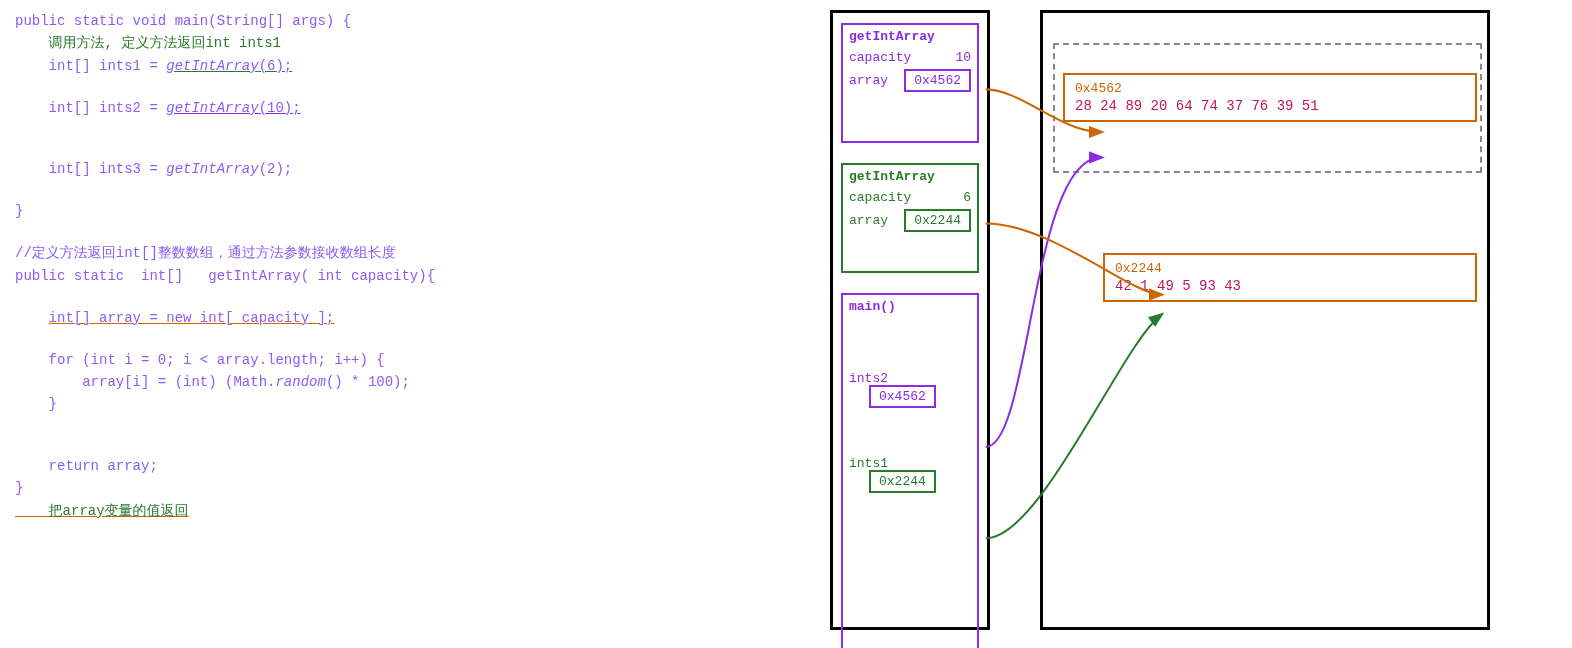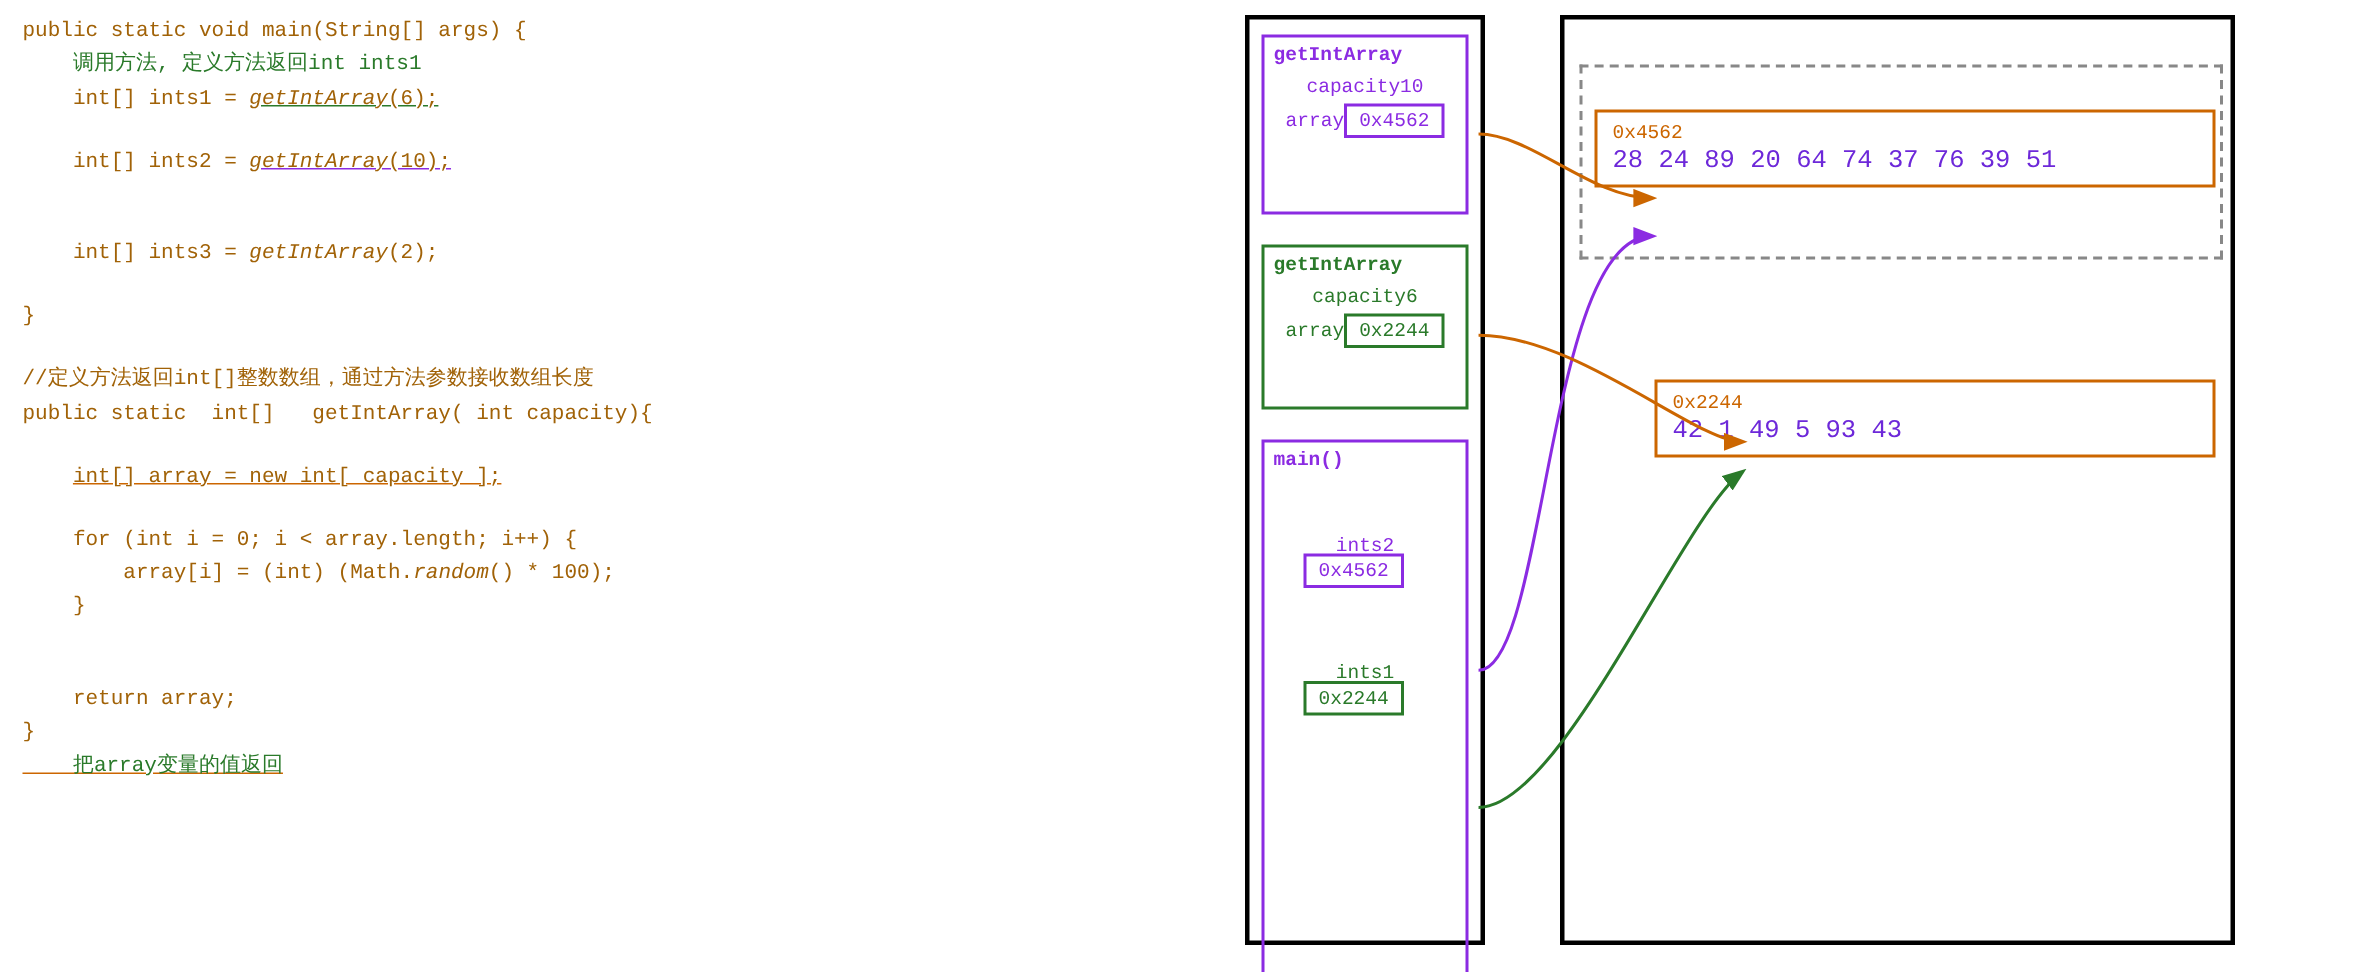--- a/index.html
+++ b/index.html
@@ -16,21 +16,21 @@
     
     .left-panel {
       width: 670px;
       padding: 10px 15px;
       flex-shrink: 0;
     }
 
     .code-line {
       line-height: 1.6;
       white-space: pre;
-      color: #a16207;
+      color: #8b5cf6;
     }
 
     .green { color: #2a7a2a; }
     .purple { color: #8B2BE2; }
     .orange { color: #cc6600; }
     .italic { font-style: italic; }
     .underline-green { text-decoration: underline; text-decoration-color: #2a7a2a; }
     .underline-purple { text-decoration: underline; text-decoration-color: #8B2BE2; }
     .underline-orange { text-decoration: underline; text-decoration-color: #cc6600; }
 
@@ -103,21 +103,21 @@
     }
 
     .frame-label {
       font-size: 13px;
       font-weight: bold;
       margin-bottom: 4px;
     }
 
     .frame-row {
       display: flex;
-      justify-content: center;
+      justify-content: space-between;
       align-items: center;
       padding: 2px 0;
       font-size: 13px;
     }
 
     .inner-box {
       border: 2px solid;
       padding: 2px 8px;
       font-size: 13px;
     }
@@ -150,22 +150,22 @@
       height: 130px;
     }
 
     .heap-addr {
       color: #cc6600;
       font-size: 13px;
       margin-bottom: 2px;
     }
 
     .heap-values {
-      color: #6d28d9;
-      font-size: 17px;
+      color: #be185d;
+      font-size: 14px;
       white-space: nowrap;
     }
 
     
     .arrows-svg {
       position: absolute;
       top: 0; left: 0;
       width: 100%;
       height: 100%;
       pointer-events: none;
@@ -228,21 +228,21 @@
       </div>
       <div class="frame-row">
         <span class="green">array</span>
         <span class="inner-box green ints1-inner-box">0x2244</span>
       </div>
     </div>
 
     <div class="frame-box frame-main">
       <div class="frame-label purple">main()</div>
 
-      <div style="margin-top: 40px;">
+      <div style="margin-top: 55px;">
         <div class="frame-row">
           <span class="purple">ints2</span>
         </div>
         <div style="margin-left: 20px;">
           <span class="inner-box purple ints2-inner-box">0x4562</span>
         </div>
       </div>
 
       <div style="margin-top: 50px;">
         <div class="frame-row">

